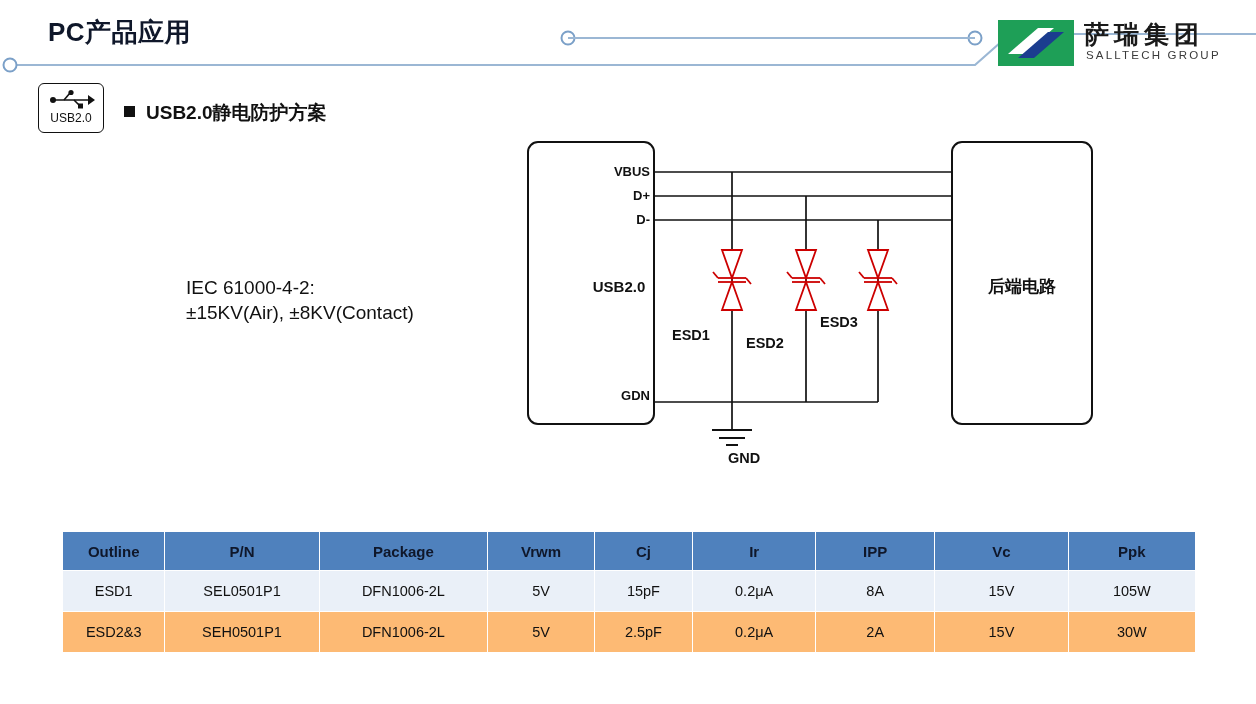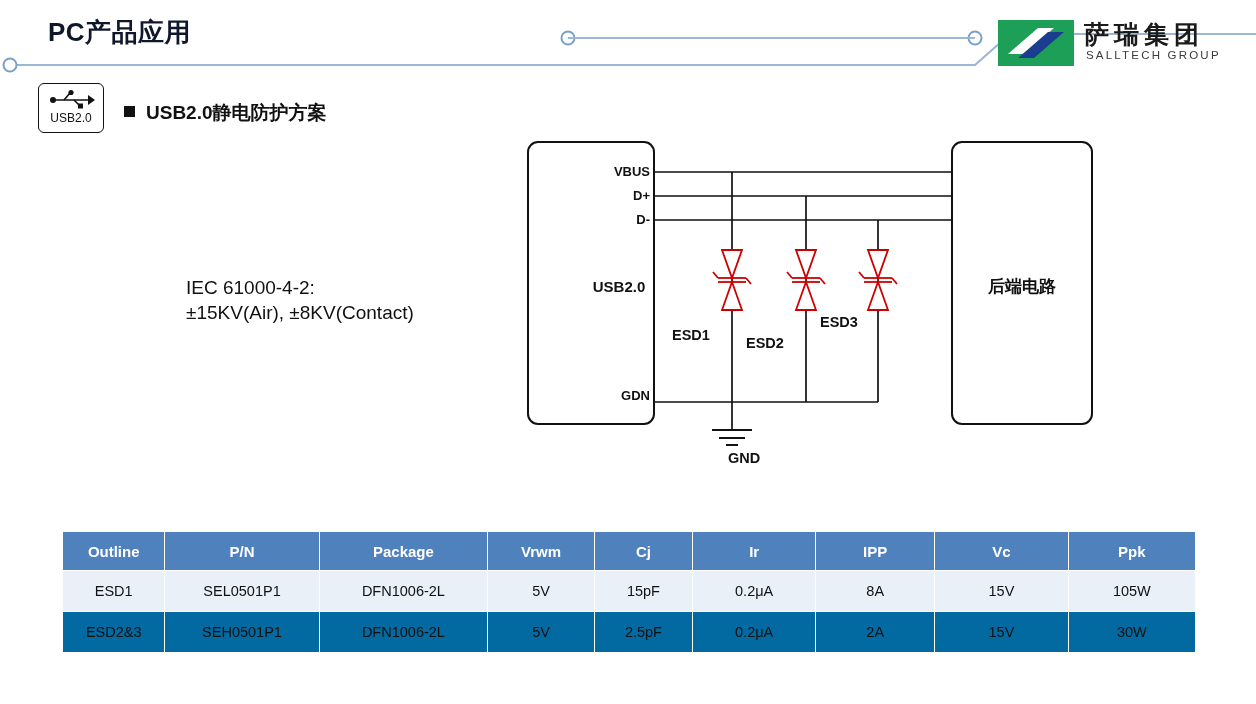--- a/index.html
+++ b/index.html
@@ -162,37 +162,37 @@
   
   .spec-table {
     position: absolute;
     left: 62px;
     top: 531px;
     border-collapse: collapse;
     width: 1134px;
   }
   .spec-table th {
     background: #4f81bd;
-    color: #ffffff;
+    color: #0f172a;
     font-size: 15px;
     font-weight: bold;
     height: 36px;
     border: 1px solid #ffffff;
     text-align: center;
   }
   .spec-table td {
     background: #eaf0f8;
     color: #111;
     font-size: 14.5px;
     height: 38px;
     border: 1px solid #ffffff;
     text-align: center;
   }
   .spec-table tr.alt td {
-    background: #0369a1;
+    background: #fdba74;
   }
   .col-outline { width: 96px; }
   .col-pn { width: 146px; }
   .col-pkg { width: 160px; }
   .col-vrwm { width: 100px; }
   .col-cj { width: 92px; }
   .col-ir { width: 116px; }
   .col-ipp { width: 112px; }
   .col-vc { width: 126px; }
   .col-ppk { width: 120px; }

